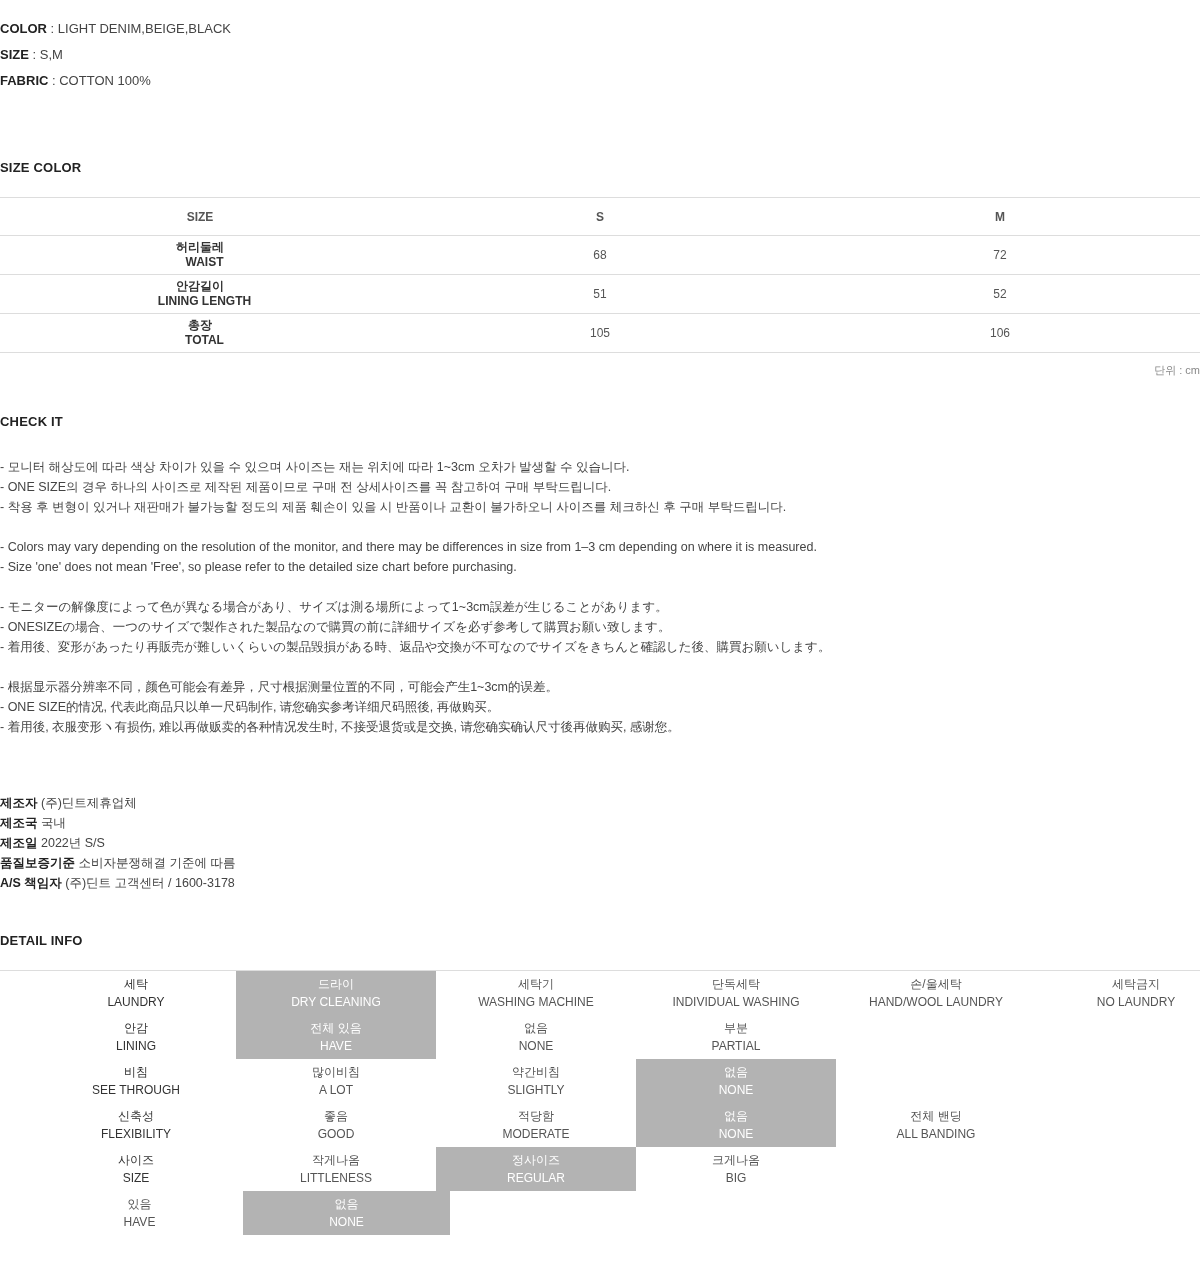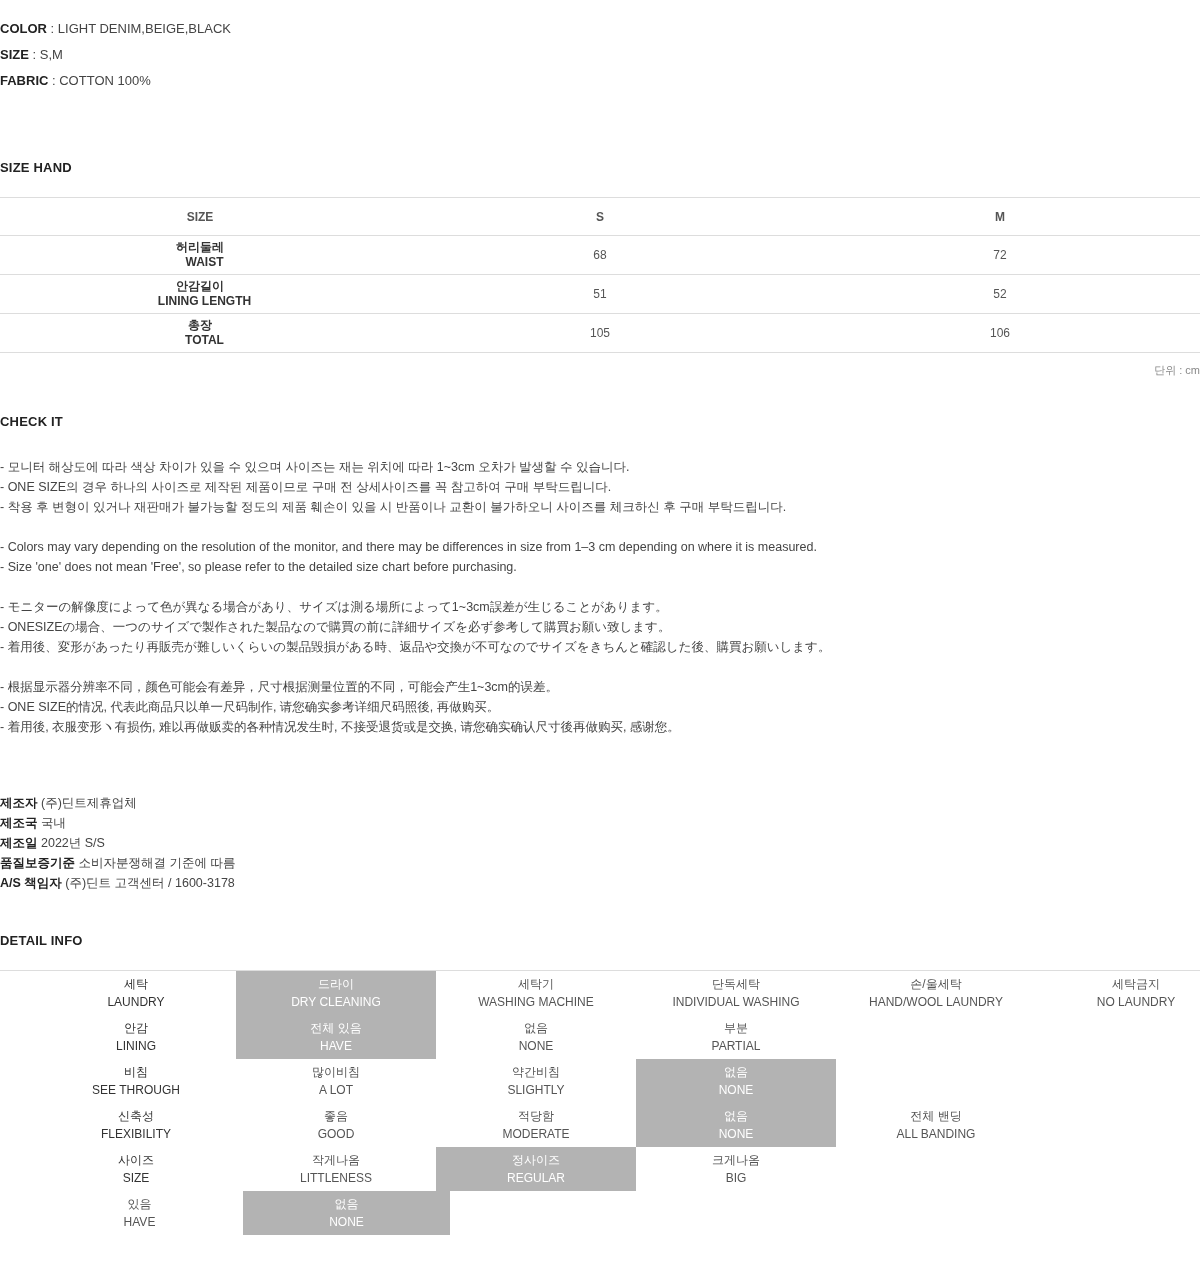--- a/index.html
+++ b/index.html
@@ -166,21 +166,21 @@
       <span class="k">COLOR</span><span class="v"> : </span><span class="v">LIGHT DENIM,BEIGE,BLACK</span>
     </div>
     <div class="spec-line">
       <span class="k">SIZE</span><span class="v"> : </span><span class="v">S,M</span>
     </div>
     <div class="spec-line">
       <span class="k">FABRIC</span><span class="v"> : </span><span class="v">COTTON 100%</span>
     </div>
   </div>
 
-  <div class="section-head sec-size-info">SIZE HAND</div>
+  <div class="section-head sec-size-info">SIZE COLOR</div>
 
   <table class="size-table">
     <thead>
       <tr>
         <th class="col-label">SIZE</th>
         <th class="col-val">S</th>
         <th class="col-val">M</th>
       </tr>
     </thead>
     <tbody>

